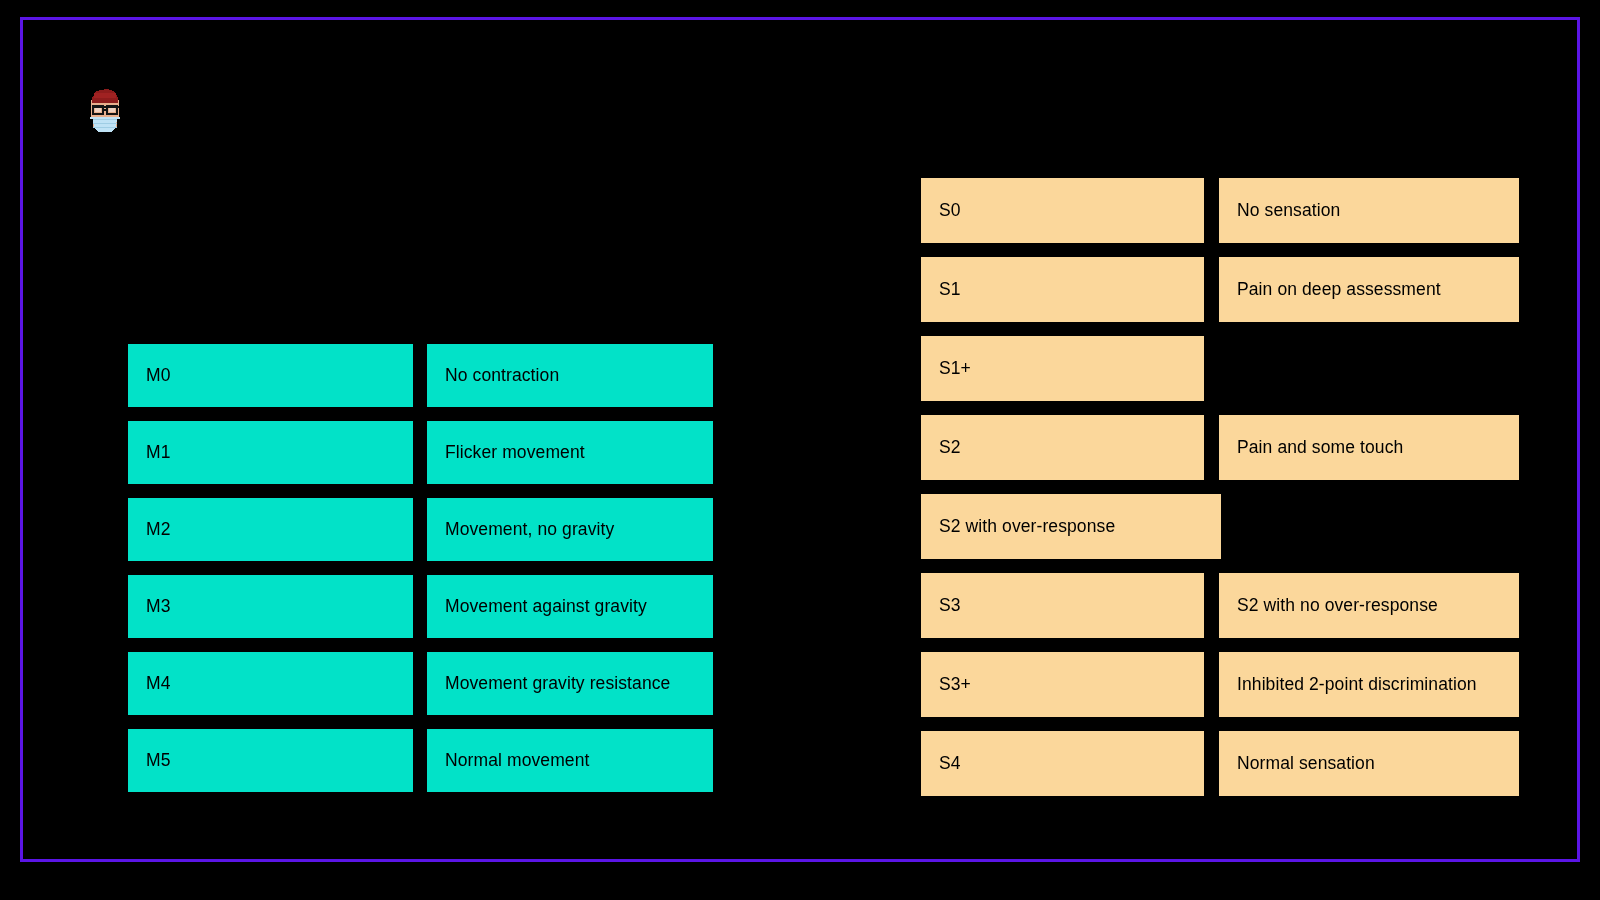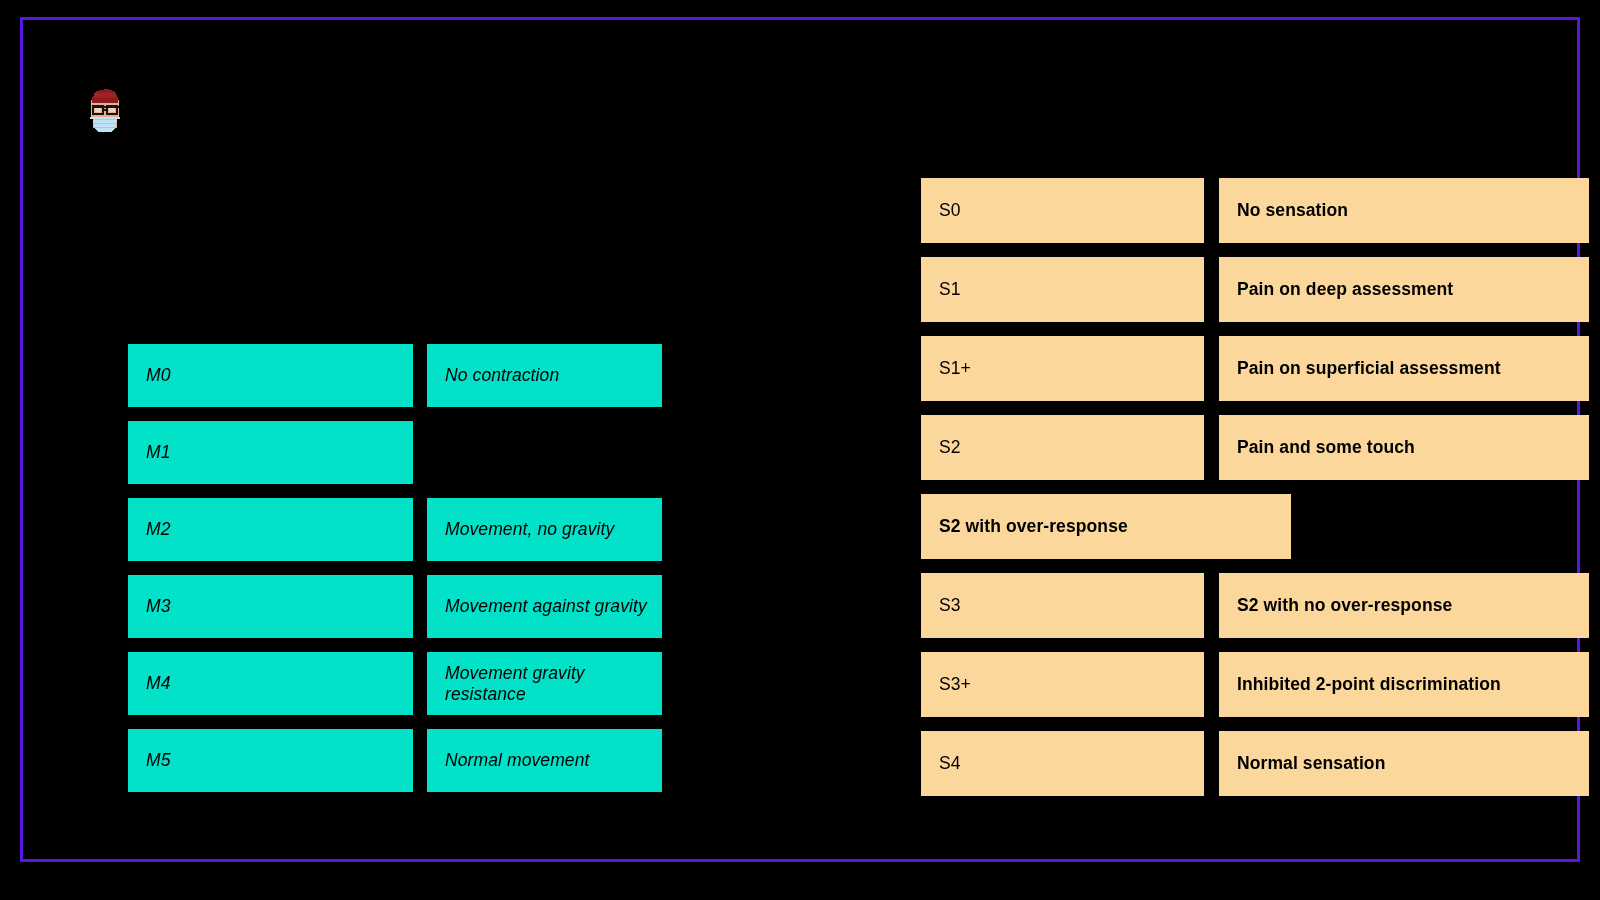--- a/index.html
+++ b/index.html
@@ -56,33 +56,33 @@
     color: #000000;
     font-size: 17.5px;
     line-height: 1.2;
     letter-spacing: 0.1px;
   }
   .cell-code  { padding-left: 18px; }
   .cell-desc  { padding-left: 18px; }
 
   
   #motor-table { left: 89px; top: 344px; }
-  #motor-table .grade-row { margin-bottom: 14px; font-style: italic; }
+  #motor-table .grade-row { margin-bottom: 14px; }
   #motor-table .grade-row:last-child { margin-bottom: 0; }
   #motor-table .cell { background: #02E2C8; height: 63px; }
   #motor-table .cell-code { width: 285px; margin-right: 14px; }
-  #motor-table .cell-desc { width: 235px; }
+  #motor-table .cell-desc { width: 286px; text-align: right; }
 
   
   #sensory-table { left: 882px; top: 178px; }
   #sensory-table .grade-row { margin-bottom: 14px; }
   #sensory-table .grade-row:last-child { margin-bottom: 0; text-align: center; }
   #sensory-table .cell { background: #FBD79B; height: 65px; }
   #sensory-table .cell-code { width: 283px; margin-right: 15px; }
-  #sensory-table .cell-desc { width: 370px; font-weight: bold; }
+  #sensory-table .cell-desc { width: 300px; }
 </style>
 </head>
 <body>
 
 <div id="page-frame"></div>
 
 <div id="avatar">
   <svg viewBox="0 0 40 48" xmlns="http://www.w3.org/2000/svg" shape-rendering="crispEdges">
 
     <rect x="8" y="8" width="24" height="32" fill="#E8B08E"></rect>
@@ -110,20 +110,21 @@
   </svg>
 </div>
 
 <div class="grade-table" id="motor-table">
   <div class="grade-row">
     <div class="cell cell-code">M0</div>
     <div class="cell cell-desc">No contraction</div>
   </div>
   <div class="grade-row">
     <div class="cell cell-code">M1</div>
+    <div class="cell cell-desc">Flicker movement</div>
   </div>
   <div class="grade-row">
     <div class="cell cell-code">M2</div>
     <div class="cell cell-desc">Movement, no gravity</div>
   </div>
   <div class="grade-row">
     <div class="cell cell-code">M3</div>
     <div class="cell cell-desc">Movement against gravity</div>
   </div>
   <div class="grade-row">
@@ -140,21 +141,20 @@
   <div class="grade-row">
     <div class="cell cell-code">S0</div>
     <div class="cell cell-desc">No sensation</div>
   </div>
   <div class="grade-row">
     <div class="cell cell-code">S1</div>
     <div class="cell cell-desc">Pain on deep assessment</div>
   </div>
   <div class="grade-row">
     <div class="cell cell-code">S1+</div>
-    <div class="cell cell-desc">Pain on superficial assessment</div>
   </div>
   <div class="grade-row">
     <div class="cell cell-code">S2</div>
     <div class="cell cell-desc">Pain and some touch</div>
   </div>
   <div class="grade-row">
     <div class="cell cell-desc">S2 with over-response</div>
   </div>
   <div class="grade-row">
     <div class="cell cell-code">S3</div>

